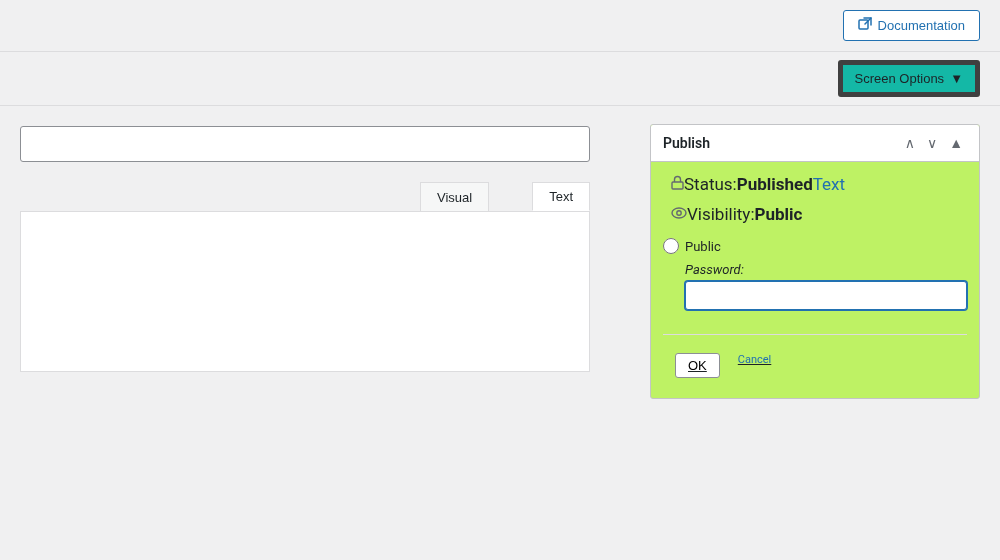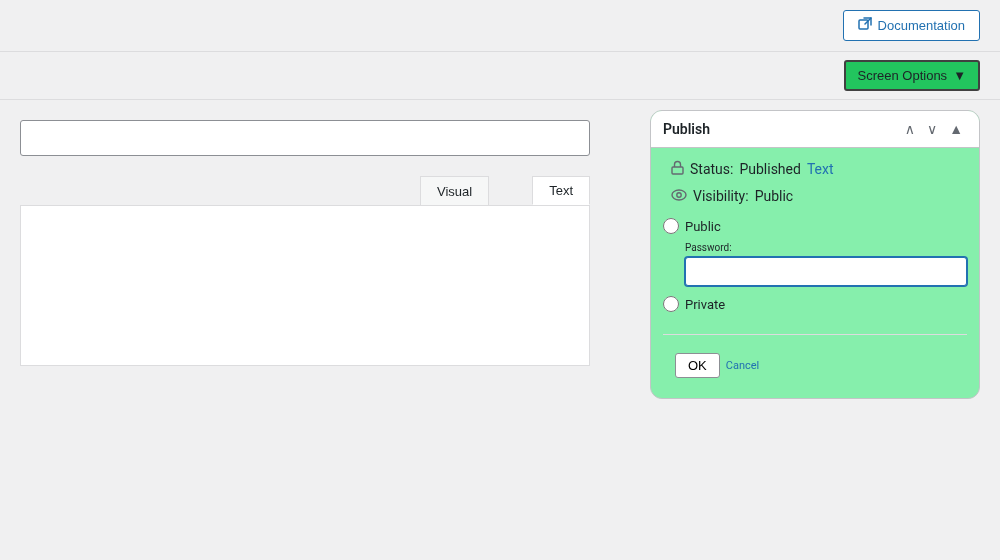--- a/index.html
+++ b/index.html
@@ -39,22 +39,22 @@
       display: flex;
       justify-content: flex-end;
       border-bottom: 1px solid #dcdcde;
     }
 
     .screen-options-btn {
       display: flex;
       align-items: center;
       gap: 6px;
       padding: 6px 12px;
-      border: 2px solid #404040;
-      background: #22c55e;
+      border: 5px solid #404040;
+      background: #14b8a6;
       color: #1d2327;
       border-radius: 3px;
       font-size: 13px;
       cursor: pointer;
     }
 
     .main-content {
       display: flex;
       padding: 10px 0 0 0;
       gap: 0;
@@ -111,24 +111,25 @@
       min-height: 160px;
       padding: 10px;
     }
 
     .sidebar {
       width: 350px;
       padding: 0 20px 0 0;
     }
 
     .publish-box {
-      background: #86efac;
+      background: #bef264;
       border: 1px solid #c3c4c7;
-      border-radius: 12px;
+      border-radius: 3px;
       overflow: hidden;
+      margin-top: 8px;
     }
 
     .publish-header {
       display: flex;
       align-items: center;
       justify-content: space-between;
       padding: 8px 12px;
       background: #fff;
       border-bottom: 1px solid #c3c4c7;
     }
@@ -153,33 +154,33 @@
       padding: 2px 4px;
     }
 
     .publish-body {
       padding: 12px;
     }
 
     .meta-row {
       display: flex;
       align-items: center;
-      gap: 6px;
+      gap: 0;
       margin-bottom: 10px;
-      font-size: 14px;
+      font-size: 17px;
       padding-left: 8px;
     }
 
     .meta-row .icon {
       color: #646970;
       font-size: 14px;
     }
 
     .meta-value {
-      font-weight: 400;
+      font-weight: 700;
     }
 
     .meta-edit {
       color: #2271b1;
       text-decoration: none;
       cursor: pointer;
     }
 
     .radio-group {
       padding: 4px 0;
@@ -195,23 +196,24 @@
       cursor: pointer;
     }
 
     .radio-row input[type="radio"] {
       width: 16px;
       height: 16px;
       accent-color: #2271b1;
     }
 
     .password-label {
-      font-size: 10px;
+      font-size: 13px;
       margin-bottom: 4px;
       display: block;
+      font-style: italic;
     }
 
     .password-input {
       width: 100%;
       padding: 6px 8px;
       border: 1px solid #2271b1;
       border-radius: 3px;
       font-size: 13px;
       margin-bottom: 10px;
       outline: none;
@@ -220,22 +222,22 @@
 
     .divider {
       border: none;
       border-top: 1px solid #dcdcde;
       margin: 10px 0;
     }
 
     .publish-footer {
       padding: 8px 12px;
       display: flex;
-      align-items: center;
-      gap: 6px;
+      gap: 18px;
+      text-decoration: underline;
     }
 
     .ok-btn {
       padding: 4px 12px;
       background: #fff;
       border: 1px solid #8c8f94;
       border-radius: 3px;
       cursor: pointer;
       font-size: 13px;
     }
@@ -328,24 +330,20 @@
           <label class="radio-row">
             <input type="radio" name="visibility" value="public" style="">
             <span>Public</span>
           </label>
 
           <div style="padding-left: 22px;">
             <label class="password-label">Password:</label>
             <input class="password-input" type="text" style="">
           </div>
 
-          <label class="radio-row">
-            <input type="radio" name="visibility" value="private" style="">
-            <span>Private</span>
-          </label>
         </div>
 
         <hr class="divider">
 
         <div class="publish-footer">
           <button class="ok-btn">OK</button>
           <a class="cancel-link">Cancel</a>
         </div>
       </div>
     </div>

